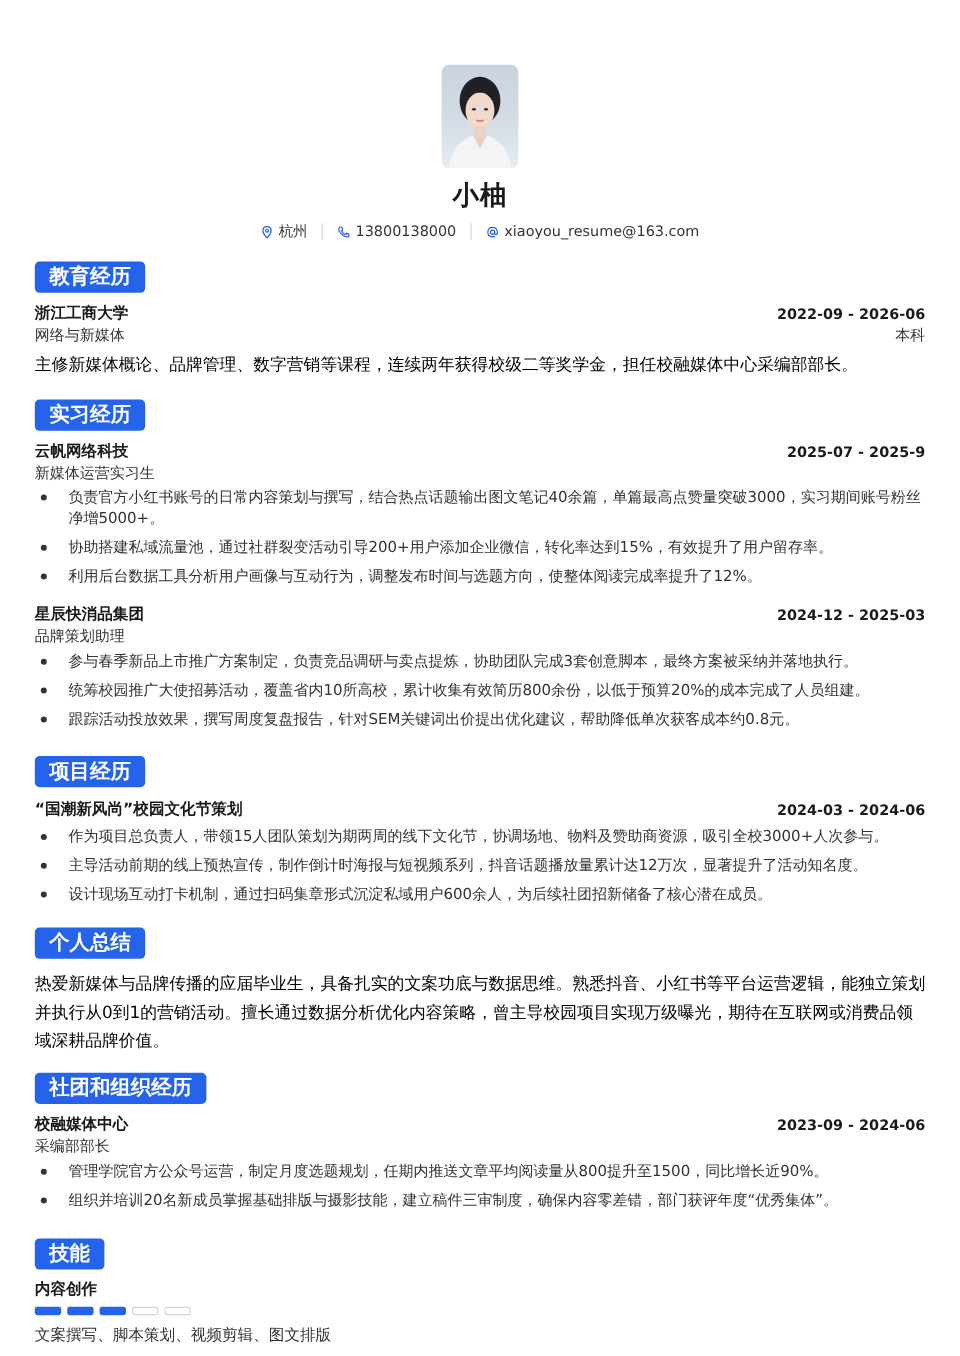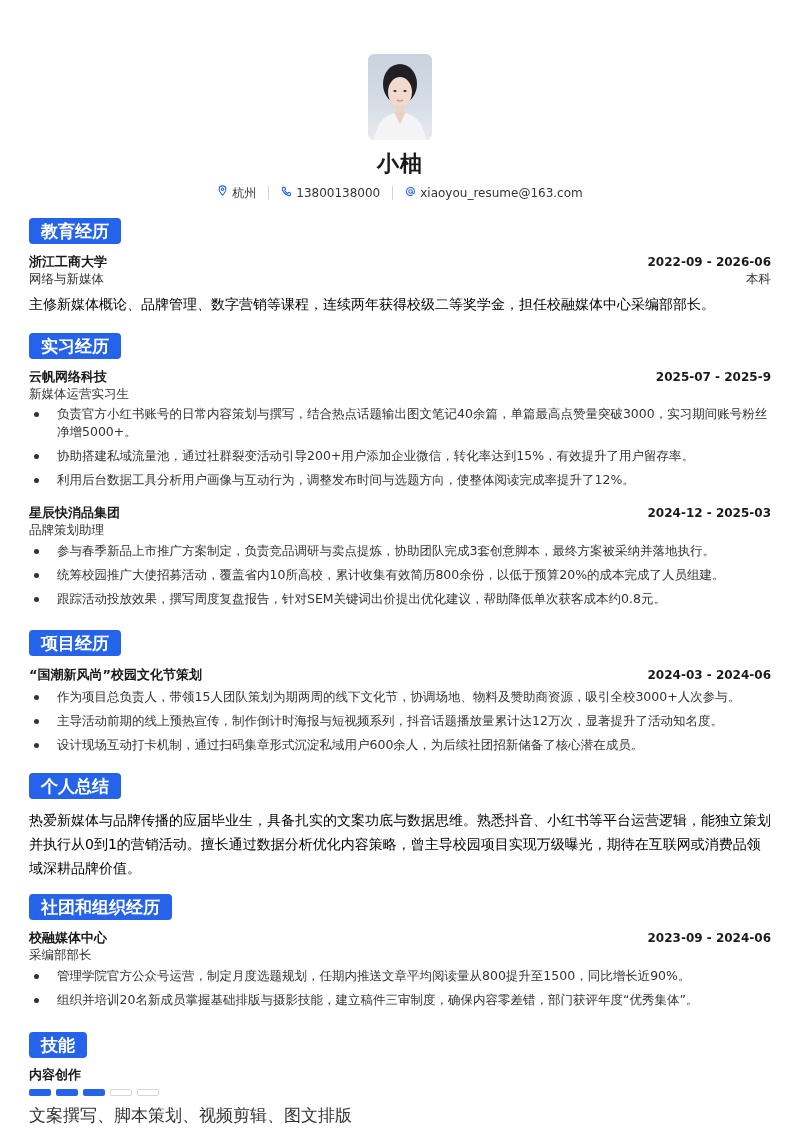--- a/index.html
+++ b/index.html
@@ -6,41 +6,41 @@
   html, body { width: 800px; height: 1130px; background: #ffffff; overflow: hidden; }
   body { font-family: "DejaVu Sans", "Liberation Sans", sans-serif; color: #222; position: relative; }
   .page { position: relative; width: 800px; height: 1130px; padding: 0 29px; }
 
   
   .header { text-align: center; padding-top: 54px; }
   .photo { width: 64px; height: 86px; margin: 0 auto; border-radius: 6px; overflow: hidden;
            background: linear-gradient(180deg, #c9d2de 0%, #d6dde6 60%, #e8ecf1 100%); position: relative; }
   .name { font-size: 22px; font-weight: bold; color: #1a1a1a; margin-top: 10px; letter-spacing: 1px; line-height: 28px; }
   .contacts { display: flex; justify-content: center; align-items: center; margin-top: 6px; font-size: 12px; color: #333; height: 18px; }
-  .contact { display: flex; gap: 4px; }
+  .contact { display: flex; align-items: center; gap: 4px; }
   .contact svg { width: 11px; height: 11px; }
   .sep { width: 1px; height: 14px; background: #d4d4d4; margin: 0 12px; }
 
   
   .section-badge { display: inline-block; background: #2563eb; color: #fff; font-size: 17px; font-weight: bold;
                    padding: 0 12px; height: 26px; line-height: 26px; border-radius: 4px; position: absolute; left: 29px; }
   .entry-head { position: absolute; left: 29px; right: 29px; display: flex; justify-content: space-between; }
   .entry-title { font-size: 13px; font-weight: bold; color: #1a1a1a; line-height: 18px; }
   .entry-date { font-size: 12px; font-weight: bold; color: #1a1a1a; line-height: 18px; }
   .entry-sub { font-size: 12.5px; color: #333; line-height: 18px; }
   .para { position: absolute; left: 29px; right: 29px; font-size: 14px; color: #000000; line-height: 24px; }
   ul.bullets { position: absolute; left: 29px; right: 29px; list-style: none; }
   ul.bullets li { position: relative; padding-left: 28px; font-size: 12.5px; color: #333; line-height: 18px; margin-bottom: 6px; }
   ul.bullets li::before { content: ""; position: absolute; left: 5px; top: 7px; width: 5px; height: 5px; border-radius: 50%; background: #333; }
 
   .skill-bars { position: absolute; left: 29px; display: flex; gap: 5px; }
   .skill-bar { width: 22px; height: 7px; border-radius: 2px; }
   .skill-bar.on { background: #2563eb; }
   .skill-bar.off { background: #fff; border: 1px solid #d6d6d6; }
-  .skill-desc { position: absolute; left: 29px; font-size: 17px; color: #333; }
+  .skill-desc { position: absolute; left: 29px; font-size: 13px; color: #333; }
 </style>
 </head>
 <body>
 
 <div class="page">
 
   <div class="header">
     <div class="photo">
       <svg width="64" height="86" viewBox="0 0 64 86">
         <ellipse cx="32" cy="30" rx="17" ry="20" fill="#1f1f24"></ellipse>

